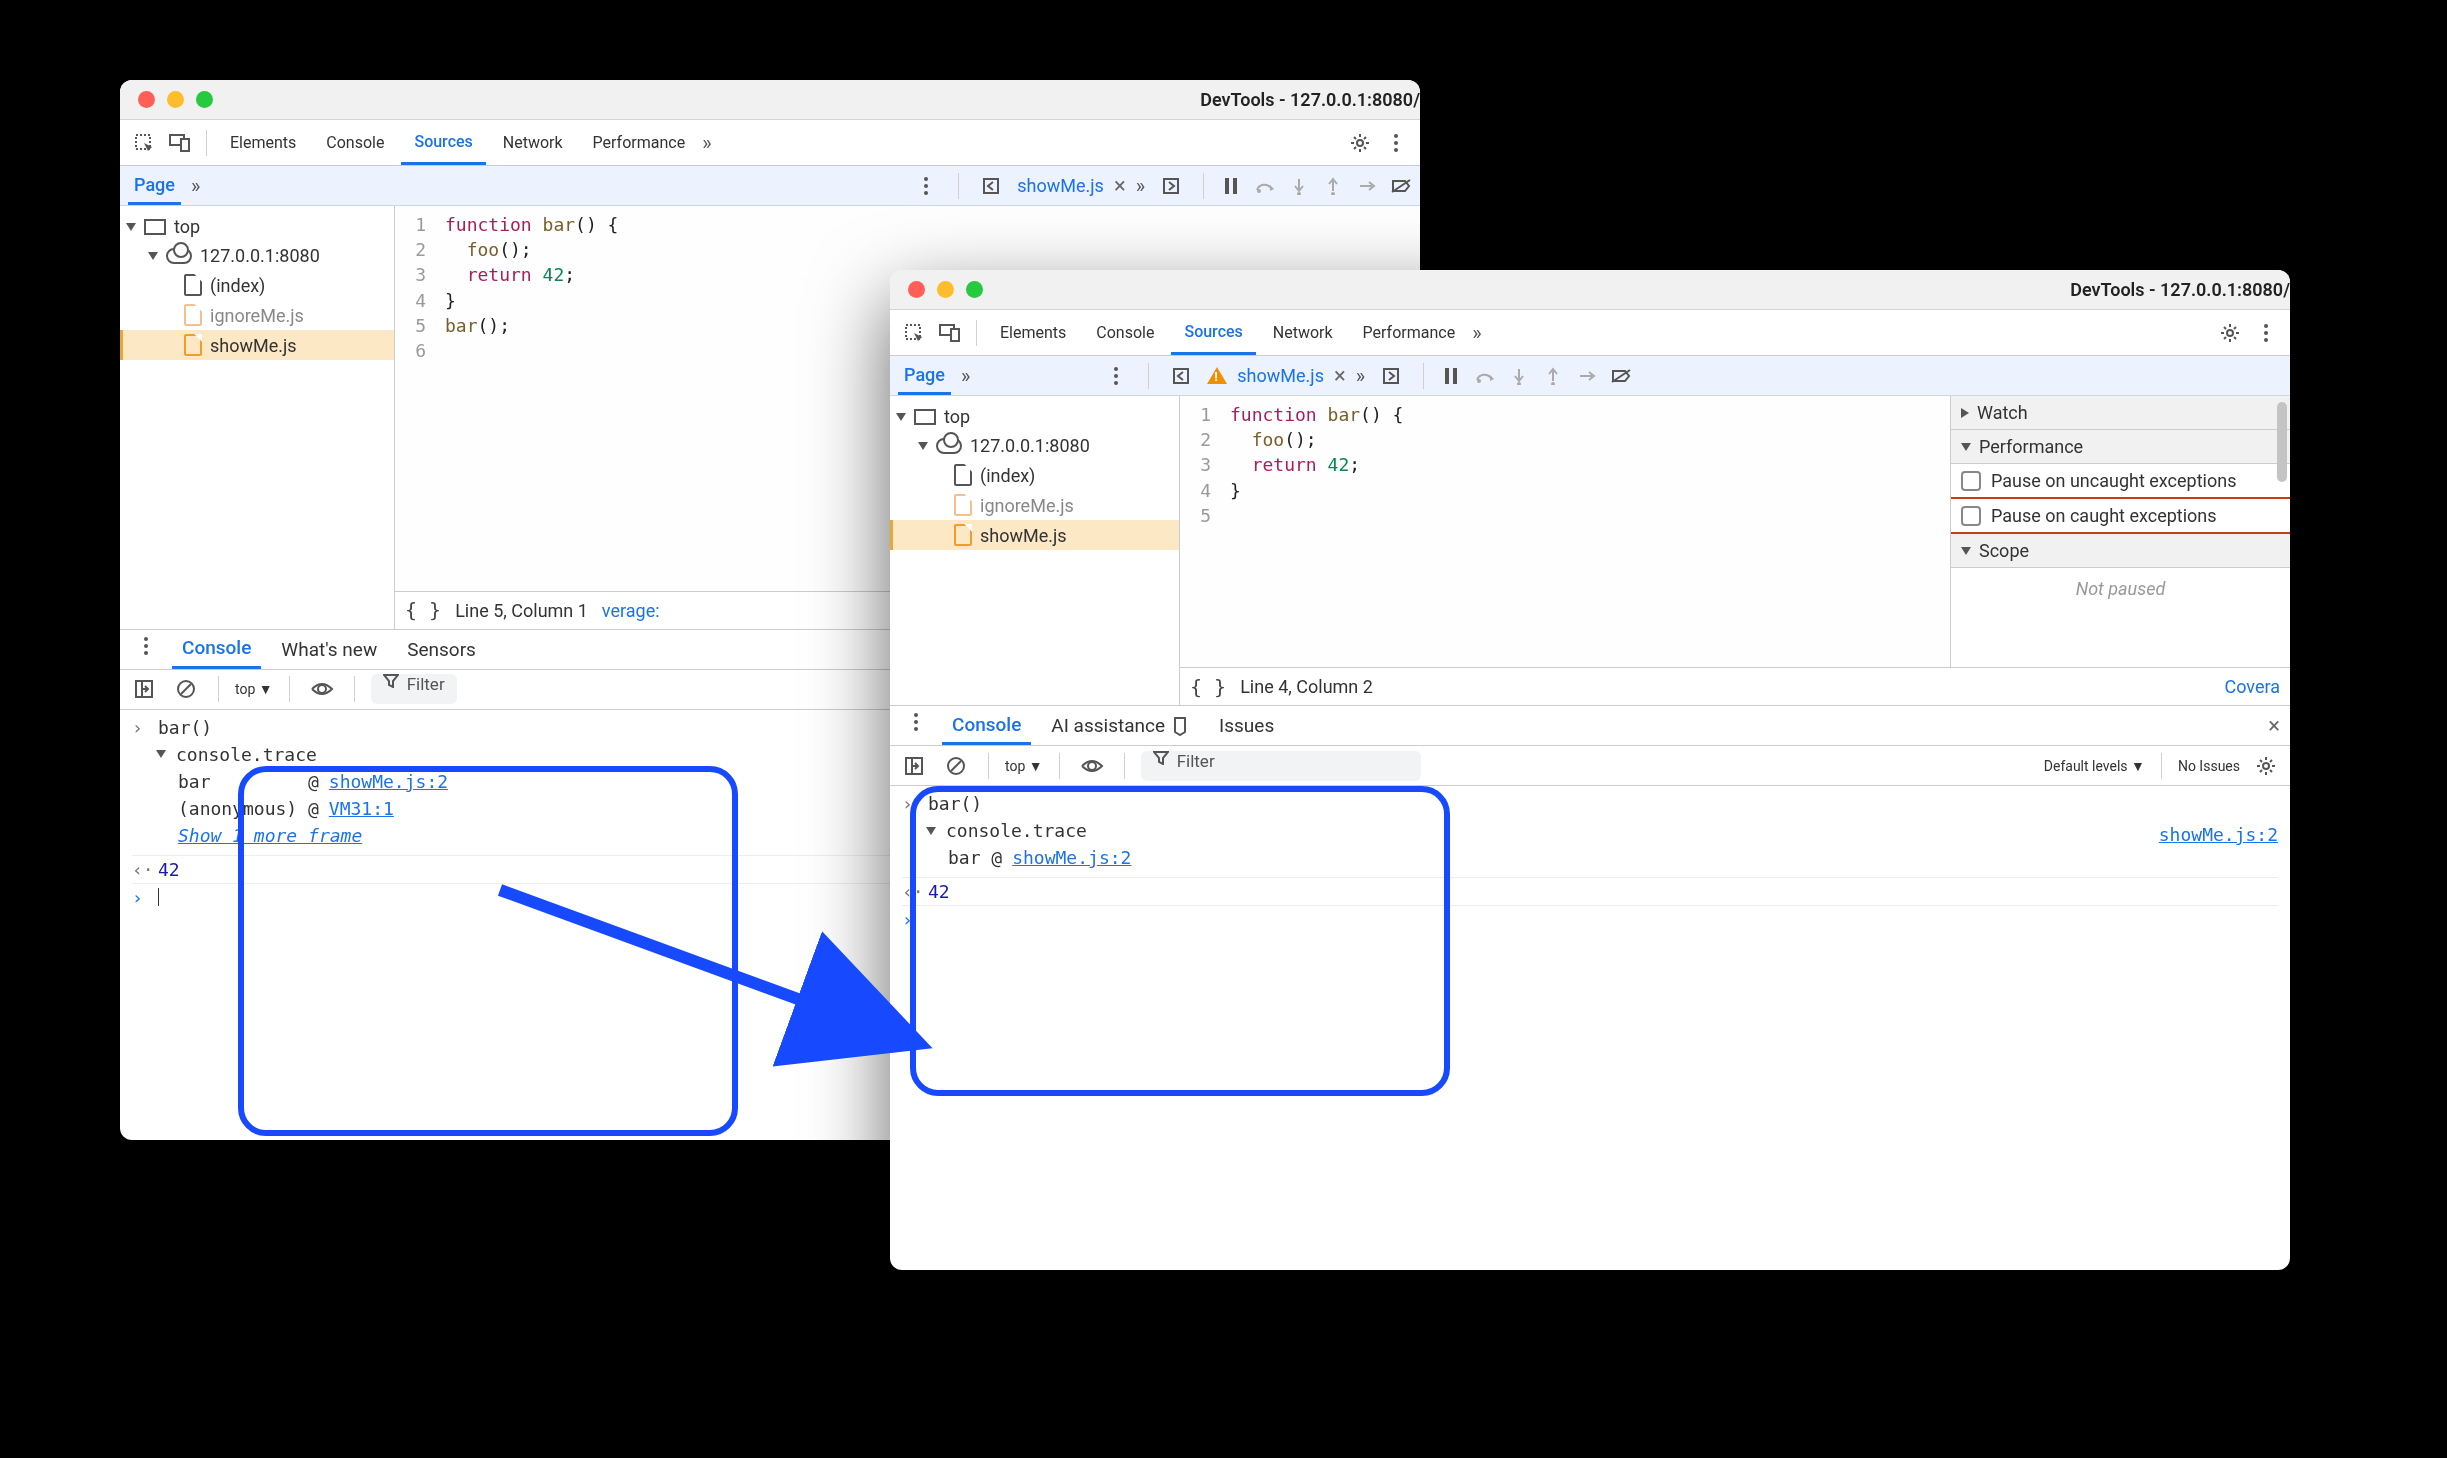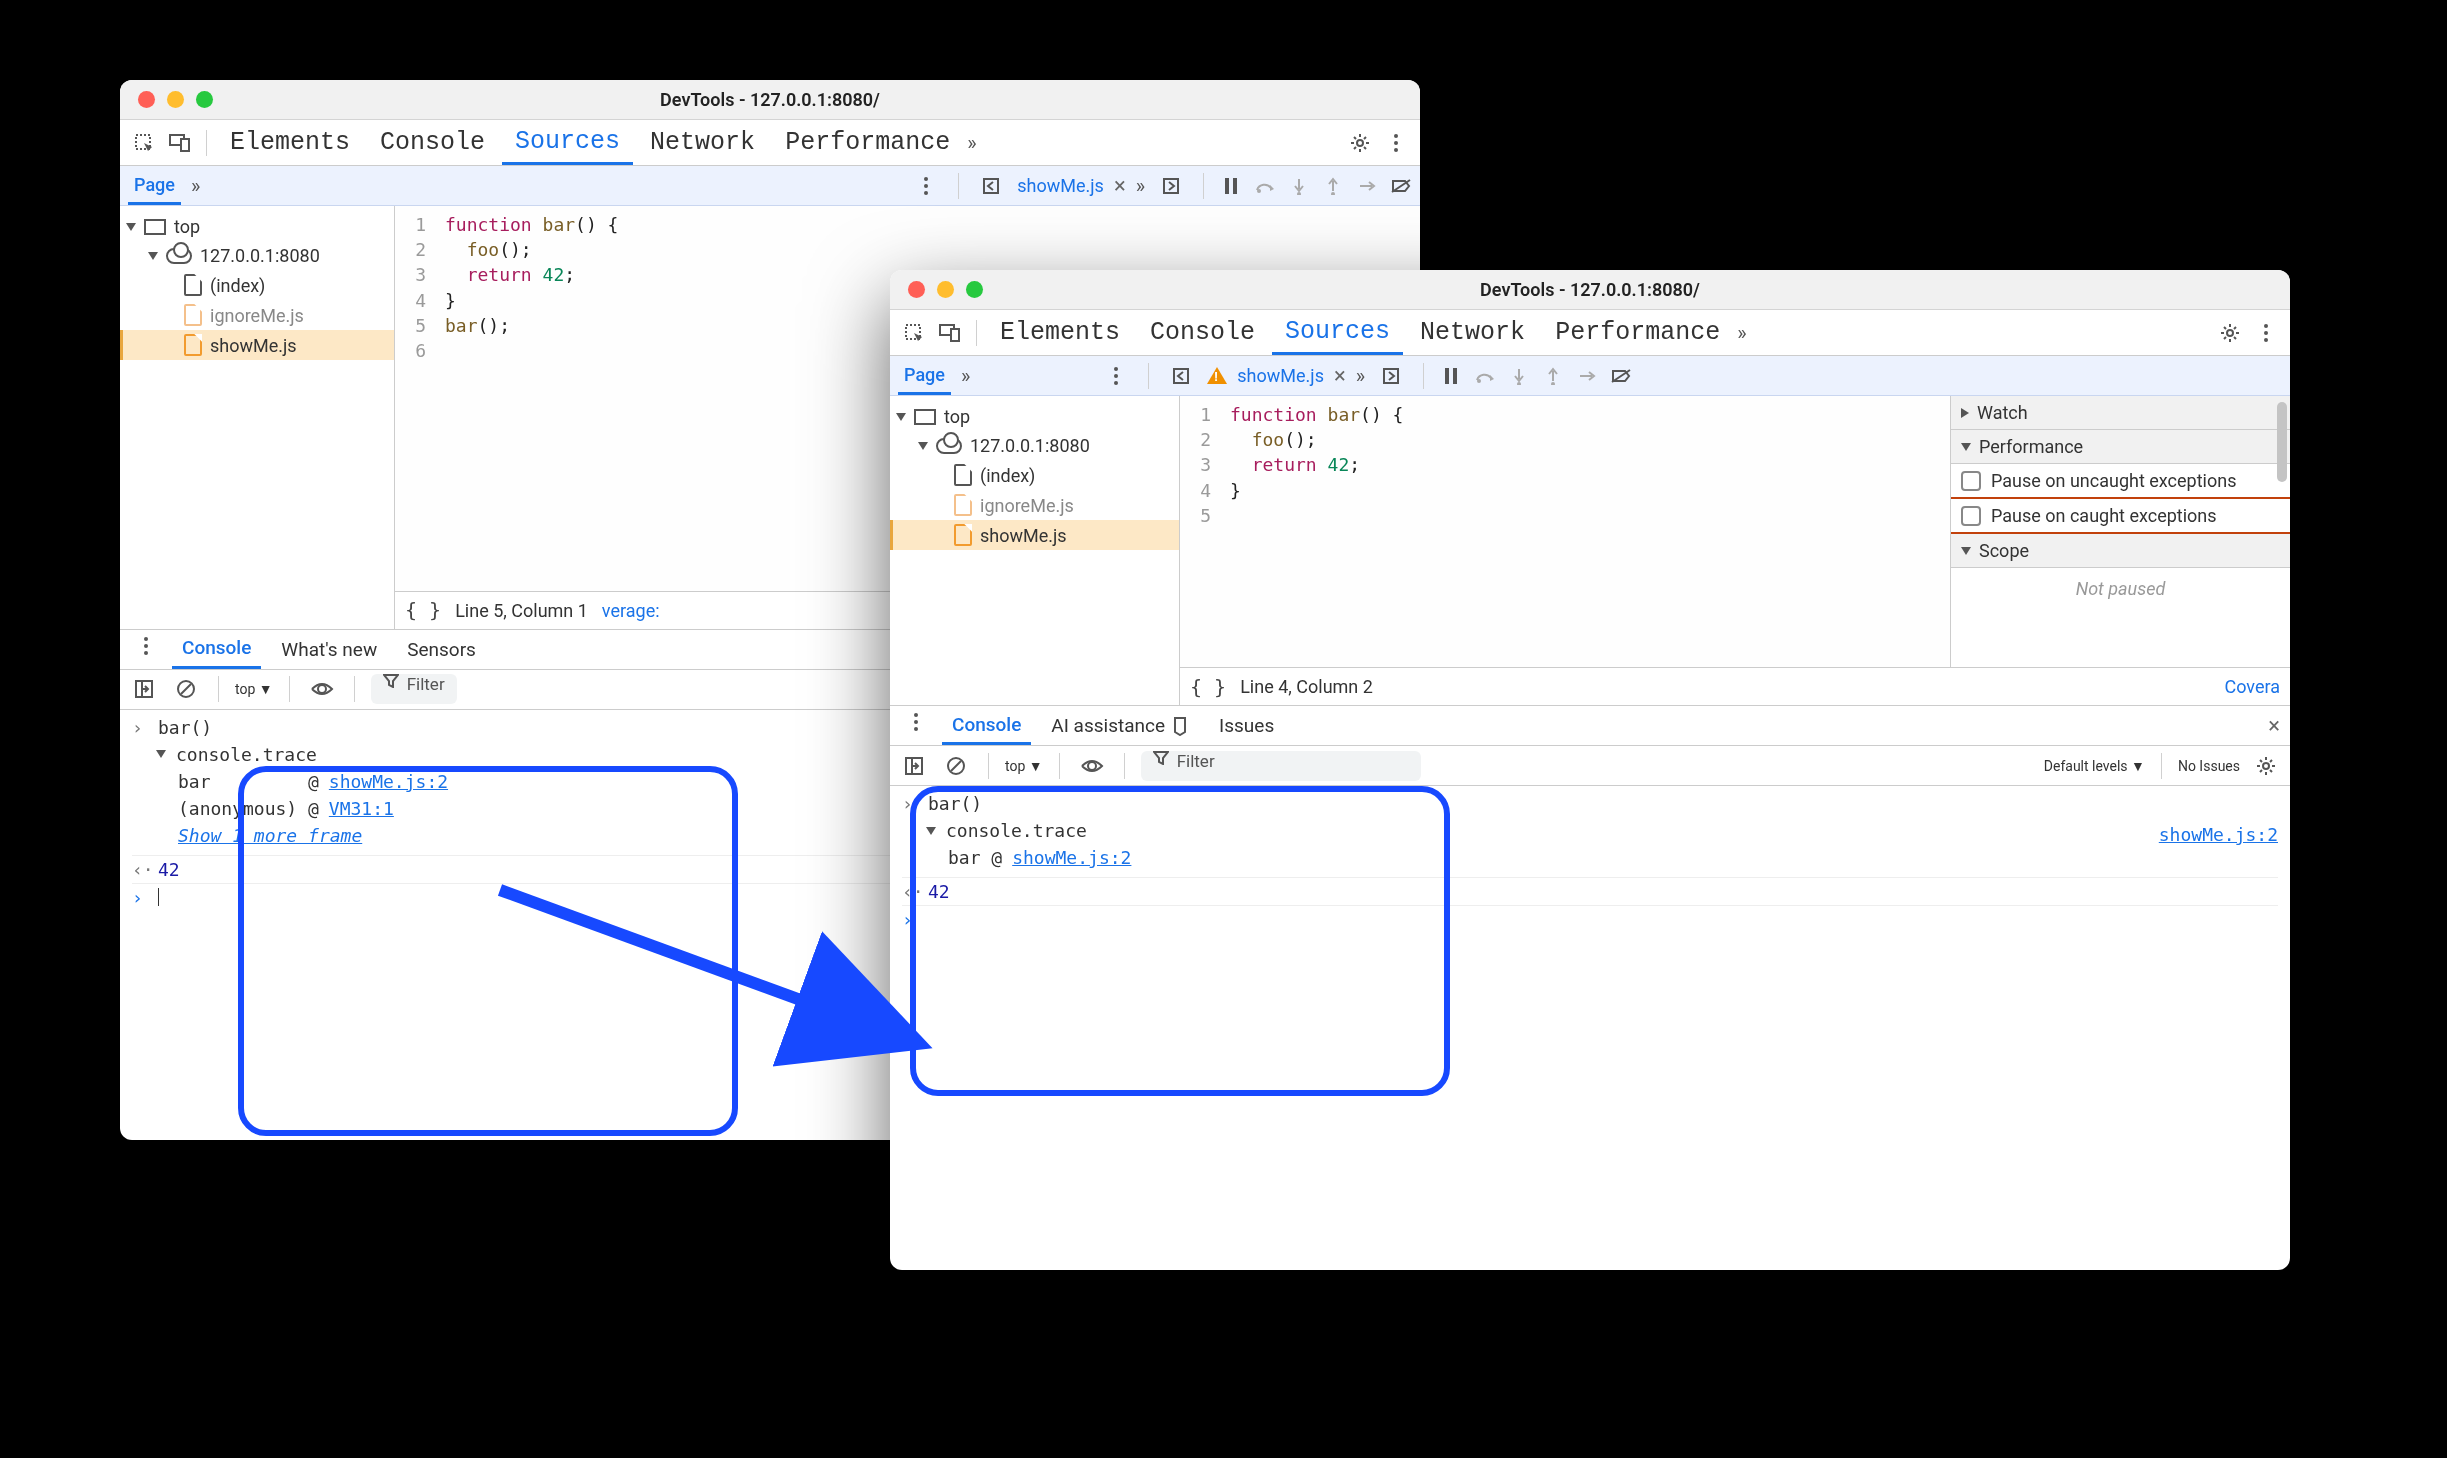--- a/index.html
+++ b/index.html
@@ -27,31 +27,31 @@
     align-items: center;
     position: relative;
     border-bottom: 1px solid #d4d4d4;
   }
   .traffic { display: flex; gap: 12px; padding-left: 18px; }
   .dot { width: 17px; height: 17px; border-radius: 50%; }
   .dot.red { background: #ff5f56; }
   .dot.yellow { background: #ffbd2e; }
   .dot.green { background: #27c93f; }
   .title-text {
-    position: absolute; left: 0; right: 0; text-align: center;
+    position: absolute; left: 0; right: 0; text-align: right;
     font-size: 18px; font-weight: 600; color: #222; pointer-events: none;
   }
   .toolbar {
     display: flex; align-items: center; height: 46px;
     border-bottom: 1px solid #ccc; background: #fff;
     padding: 0 8px; gap: 4px;
   }
   .toolbar .tab {
     padding: 0 13px; height: 100%; display: flex; align-items: center;
-    font-size: 25px; color: #333; cursor: pointer; font-family: Liberation Mono, monospace;
+    font-size: 16px; color: #333; cursor: pointer;
   }
   .toolbar .tab.active {
     color: #1a73e8; border-bottom: 3px solid #1a73e8; font-weight: 500;
   }
   .sep { width: 1px; height: 26px; background: #d0d0d0; margin: 0 6px; }
   .icon-btn {
     width: 32px; height: 32px; display: flex; align-items: center; justify-content: center;
     color: #555; cursor: pointer;
   }
   .panel-row {

